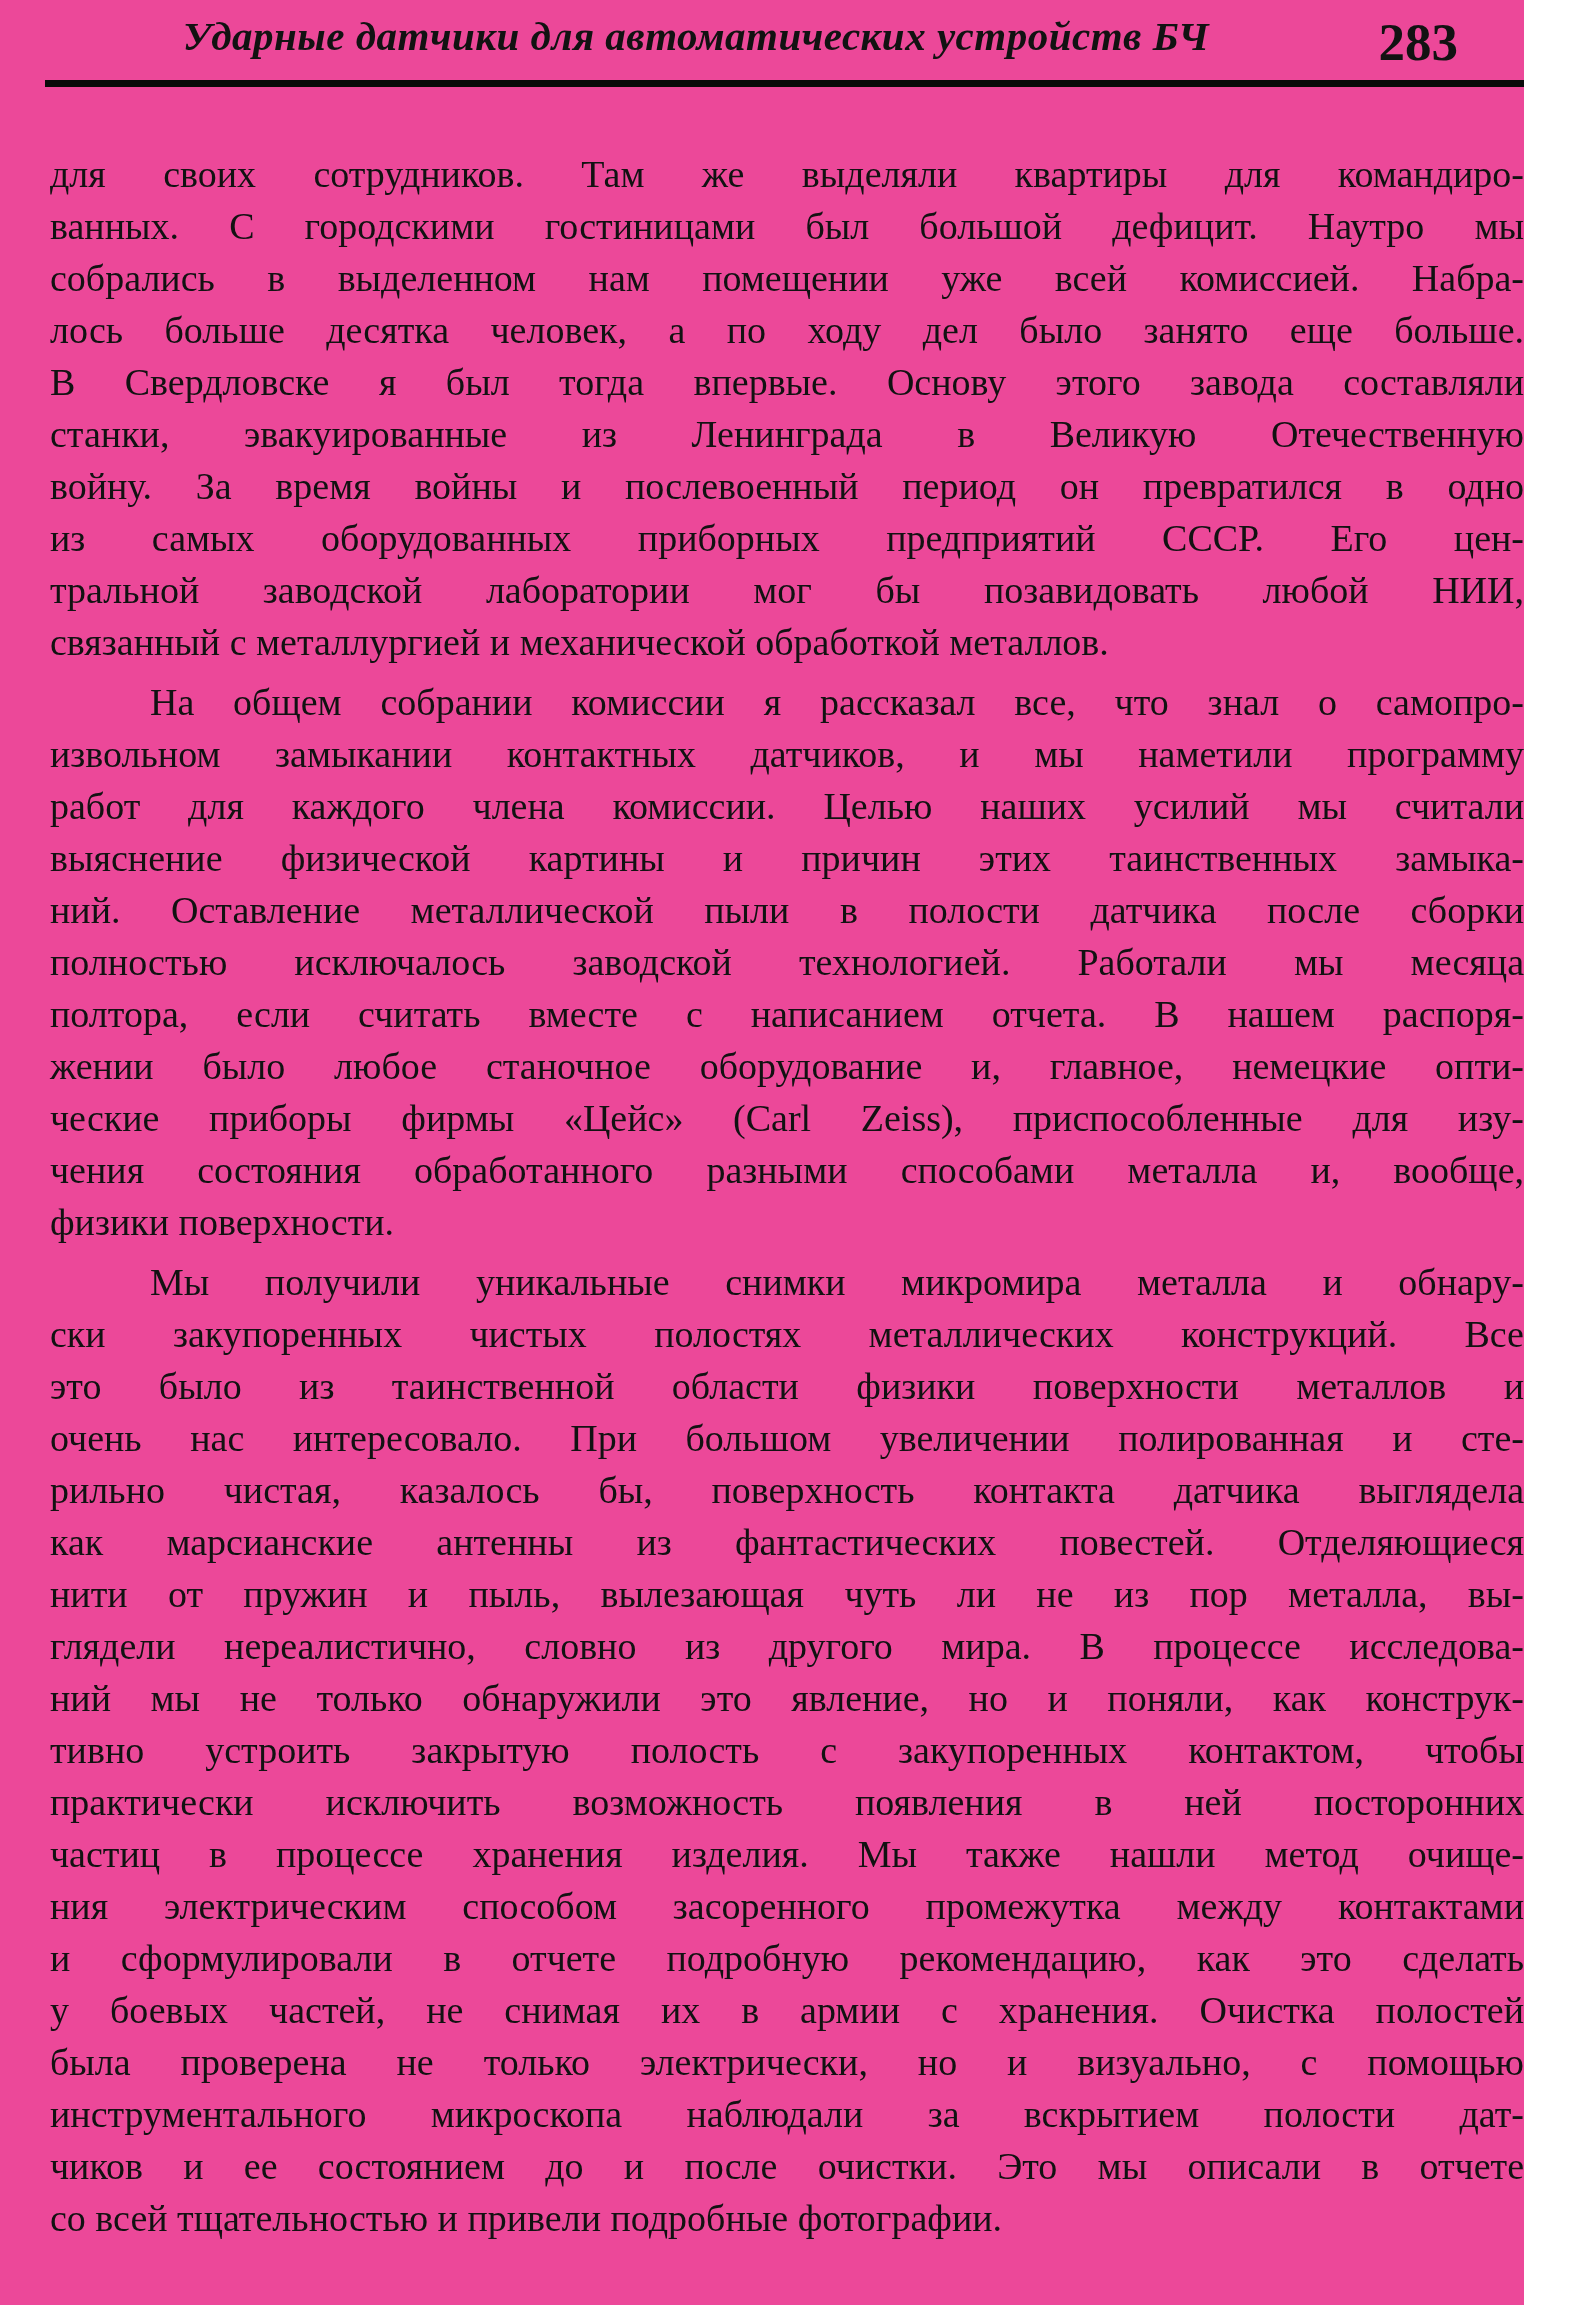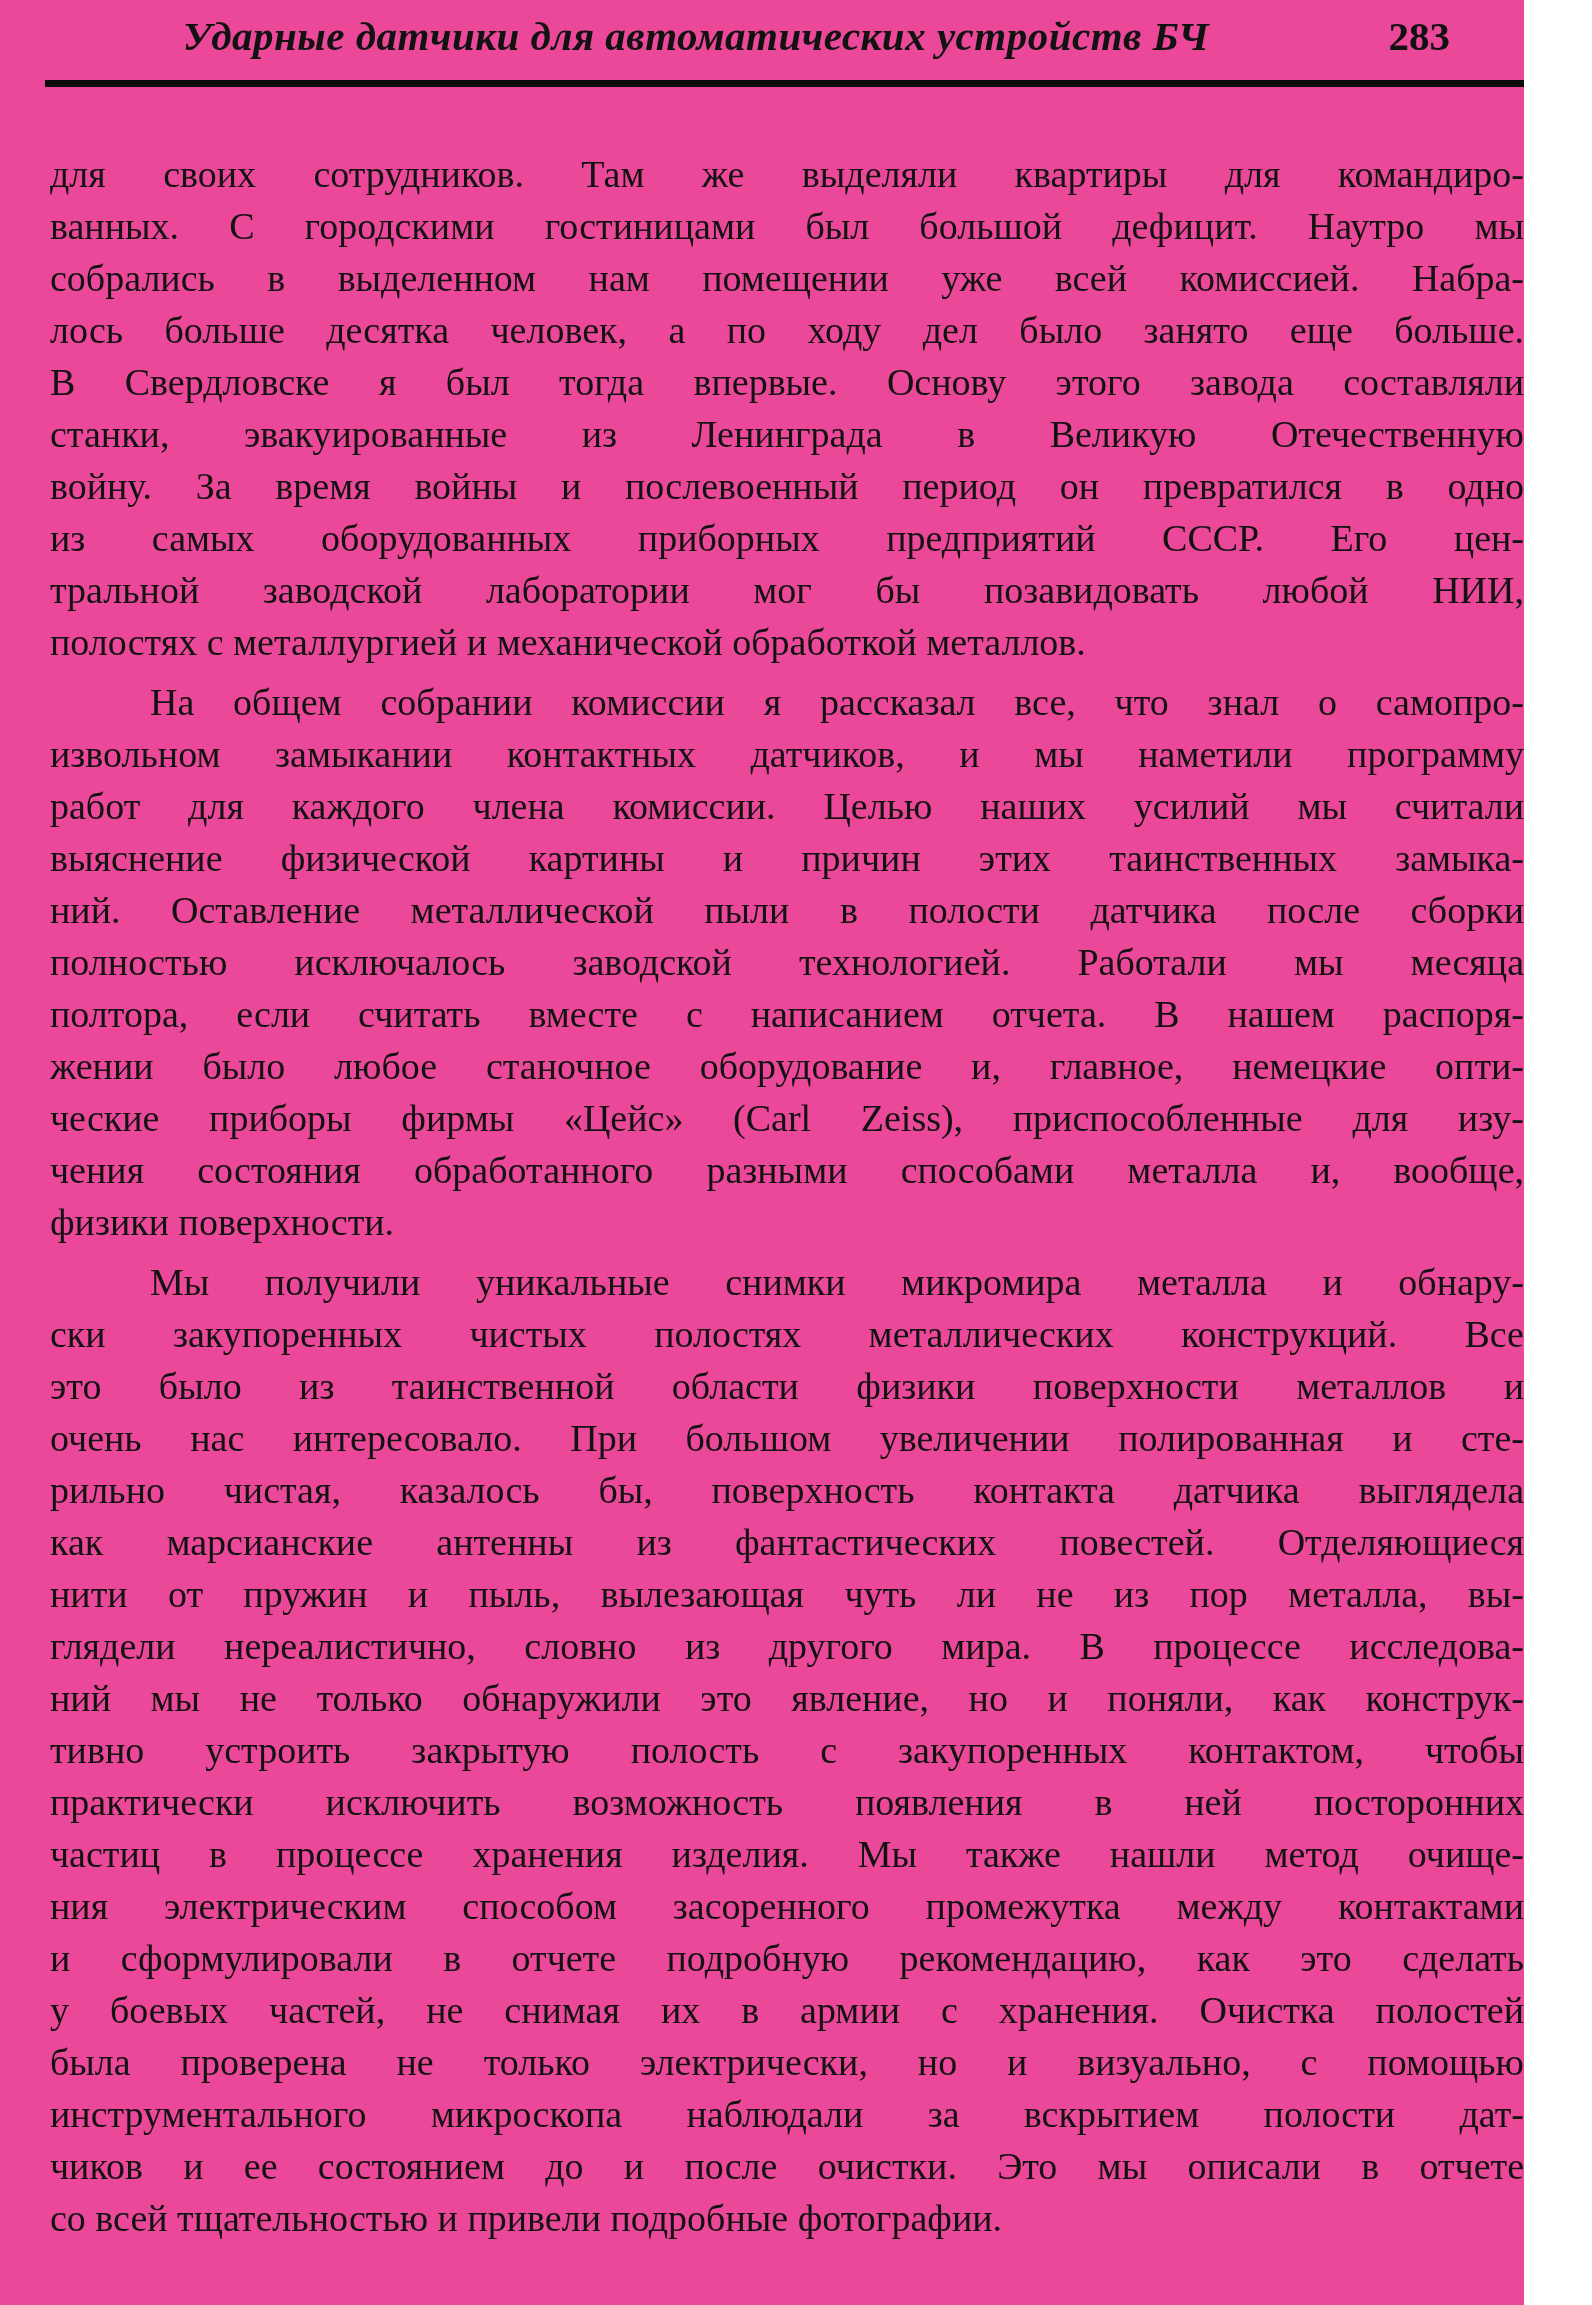--- a/index.html
+++ b/index.html
@@ -29,23 +29,23 @@
     right: 119px;
     text-align: center;
     font-style: italic;
     font-weight: bold;
     font-size: 41px;
     letter-spacing: 0.5px;
     white-space: nowrap;
   }
   .page-number {
     position: absolute;
-    right: 16px;
+    right: 8px;
     top: 0;
-    font-size: 41px;
+    font-size: 53px;
     font-weight: 600;
   }
   .header-rule {
     position: absolute;
     top: 80px;
     left: 45px;
     width: 1485px;
     height: 7px;
     background: #0a0a0a;
   }
@@ -82,21 +82,21 @@
       <div class="para">
         <div class="line">для своих сотрудников. Там же выделяли квартиры для командиро-</div>
         <div class="line">ванных. С городскими гостиницами был большой дефицит. Наутро мы</div>
         <div class="line">собрались в выделенном нам помещении уже всей комиссией. Набра-</div>
         <div class="line">лось больше десятка человек, а по ходу дел было занято еще больше.</div>
         <div class="line">В Свердловске я был тогда впервые. Основу этого завода составляли</div>
         <div class="line">станки, эвакуированные из Ленинграда в Великую Отечественную</div>
         <div class="line">войну. За время войны и послевоенный период он превратился в одно</div>
         <div class="line">из самых оборудованных приборных предприятий СССР. Его цен-</div>
         <div class="line">тральной заводской лаборатории мог бы позавидовать любой НИИ,</div>
-        <div class="line last">полостях с металлургией и механической обработкой металлов.</div>
+        <div class="line last">связанный с металлургией и механической обработкой металлов.</div>
       </div>
       <div class="para indent">
         <div class="line">На общем собрании комиссии я рассказал все, что знал о самопро-</div>
         <div class="line">извольном замыкании контактных датчиков, и мы наметили программу</div>
         <div class="line">работ для каждого члена комиссии. Целью наших усилий мы считали</div>
         <div class="line">выяснение физической картины и причин этих таинственных замыка-</div>
         <div class="line">ний. Оставление металлической пыли в полости датчика после сборки</div>
         <div class="line">полностью исключалось заводской технологией. Работали мы месяца</div>
         <div class="line">полтора, если считать вместе с написанием отчета. В нашем распоря-</div>
         <div class="line">жении было любое станочное оборудование и, главное, немецкие опти-</div>

